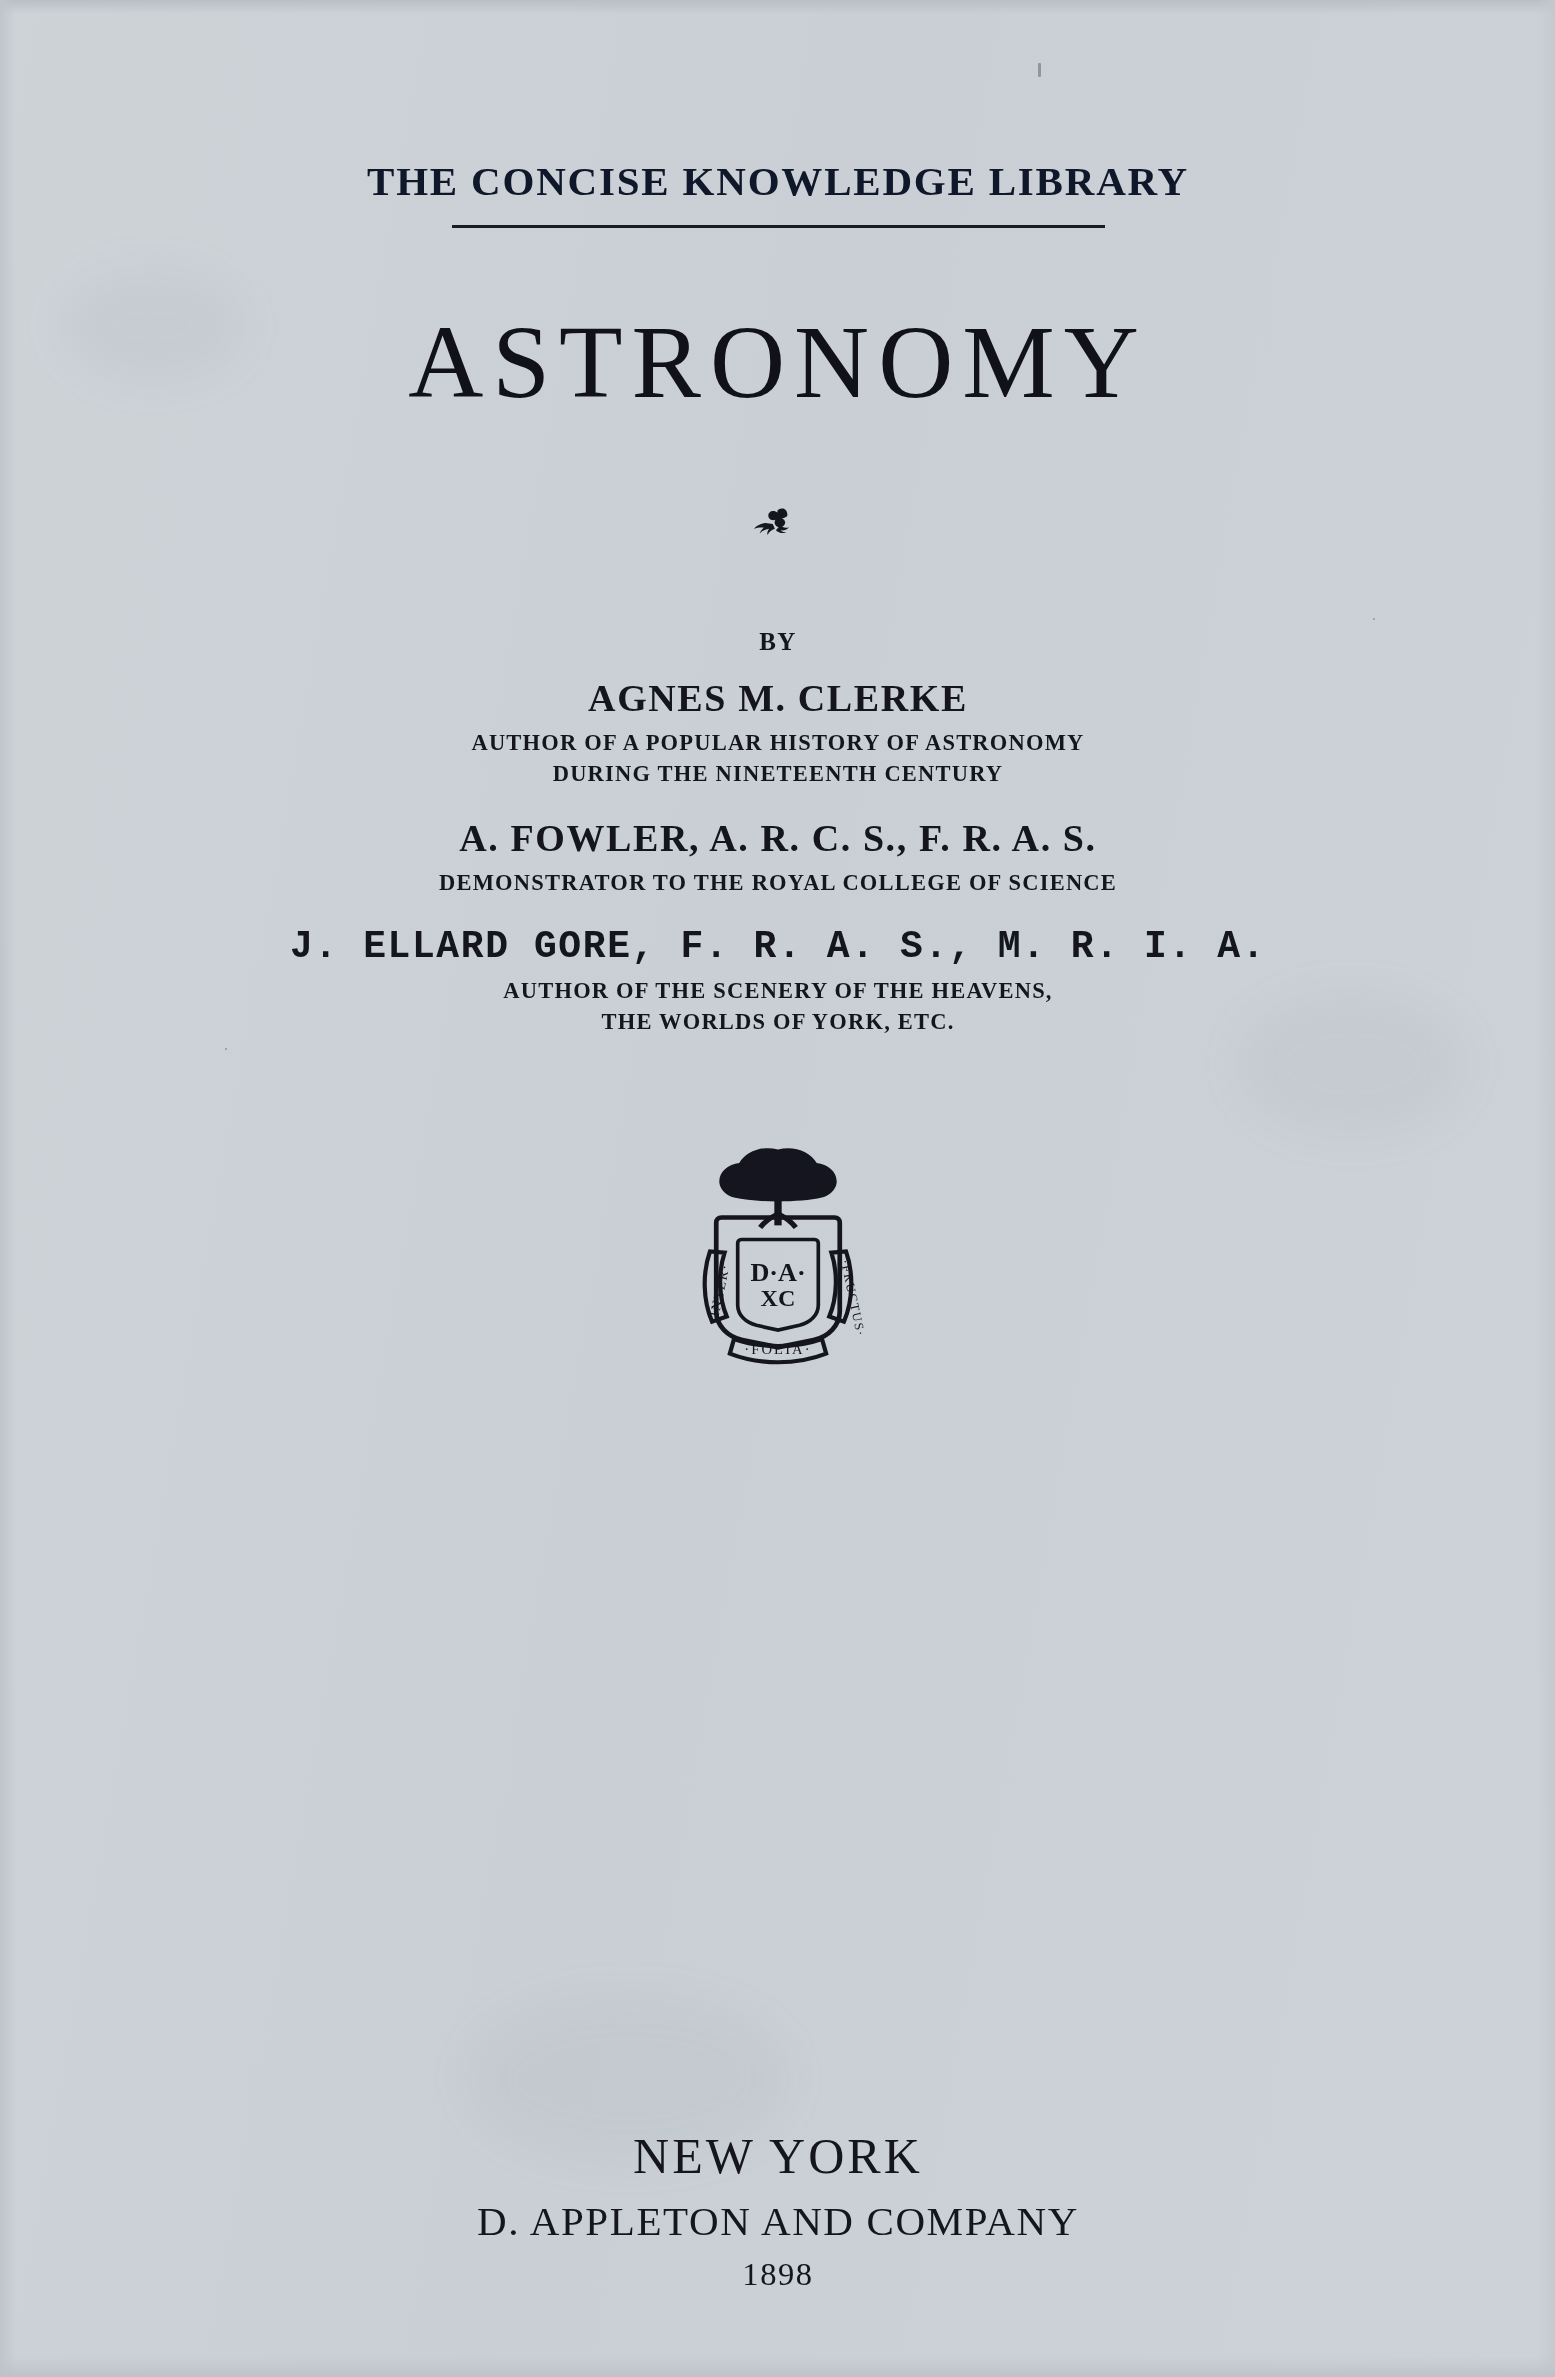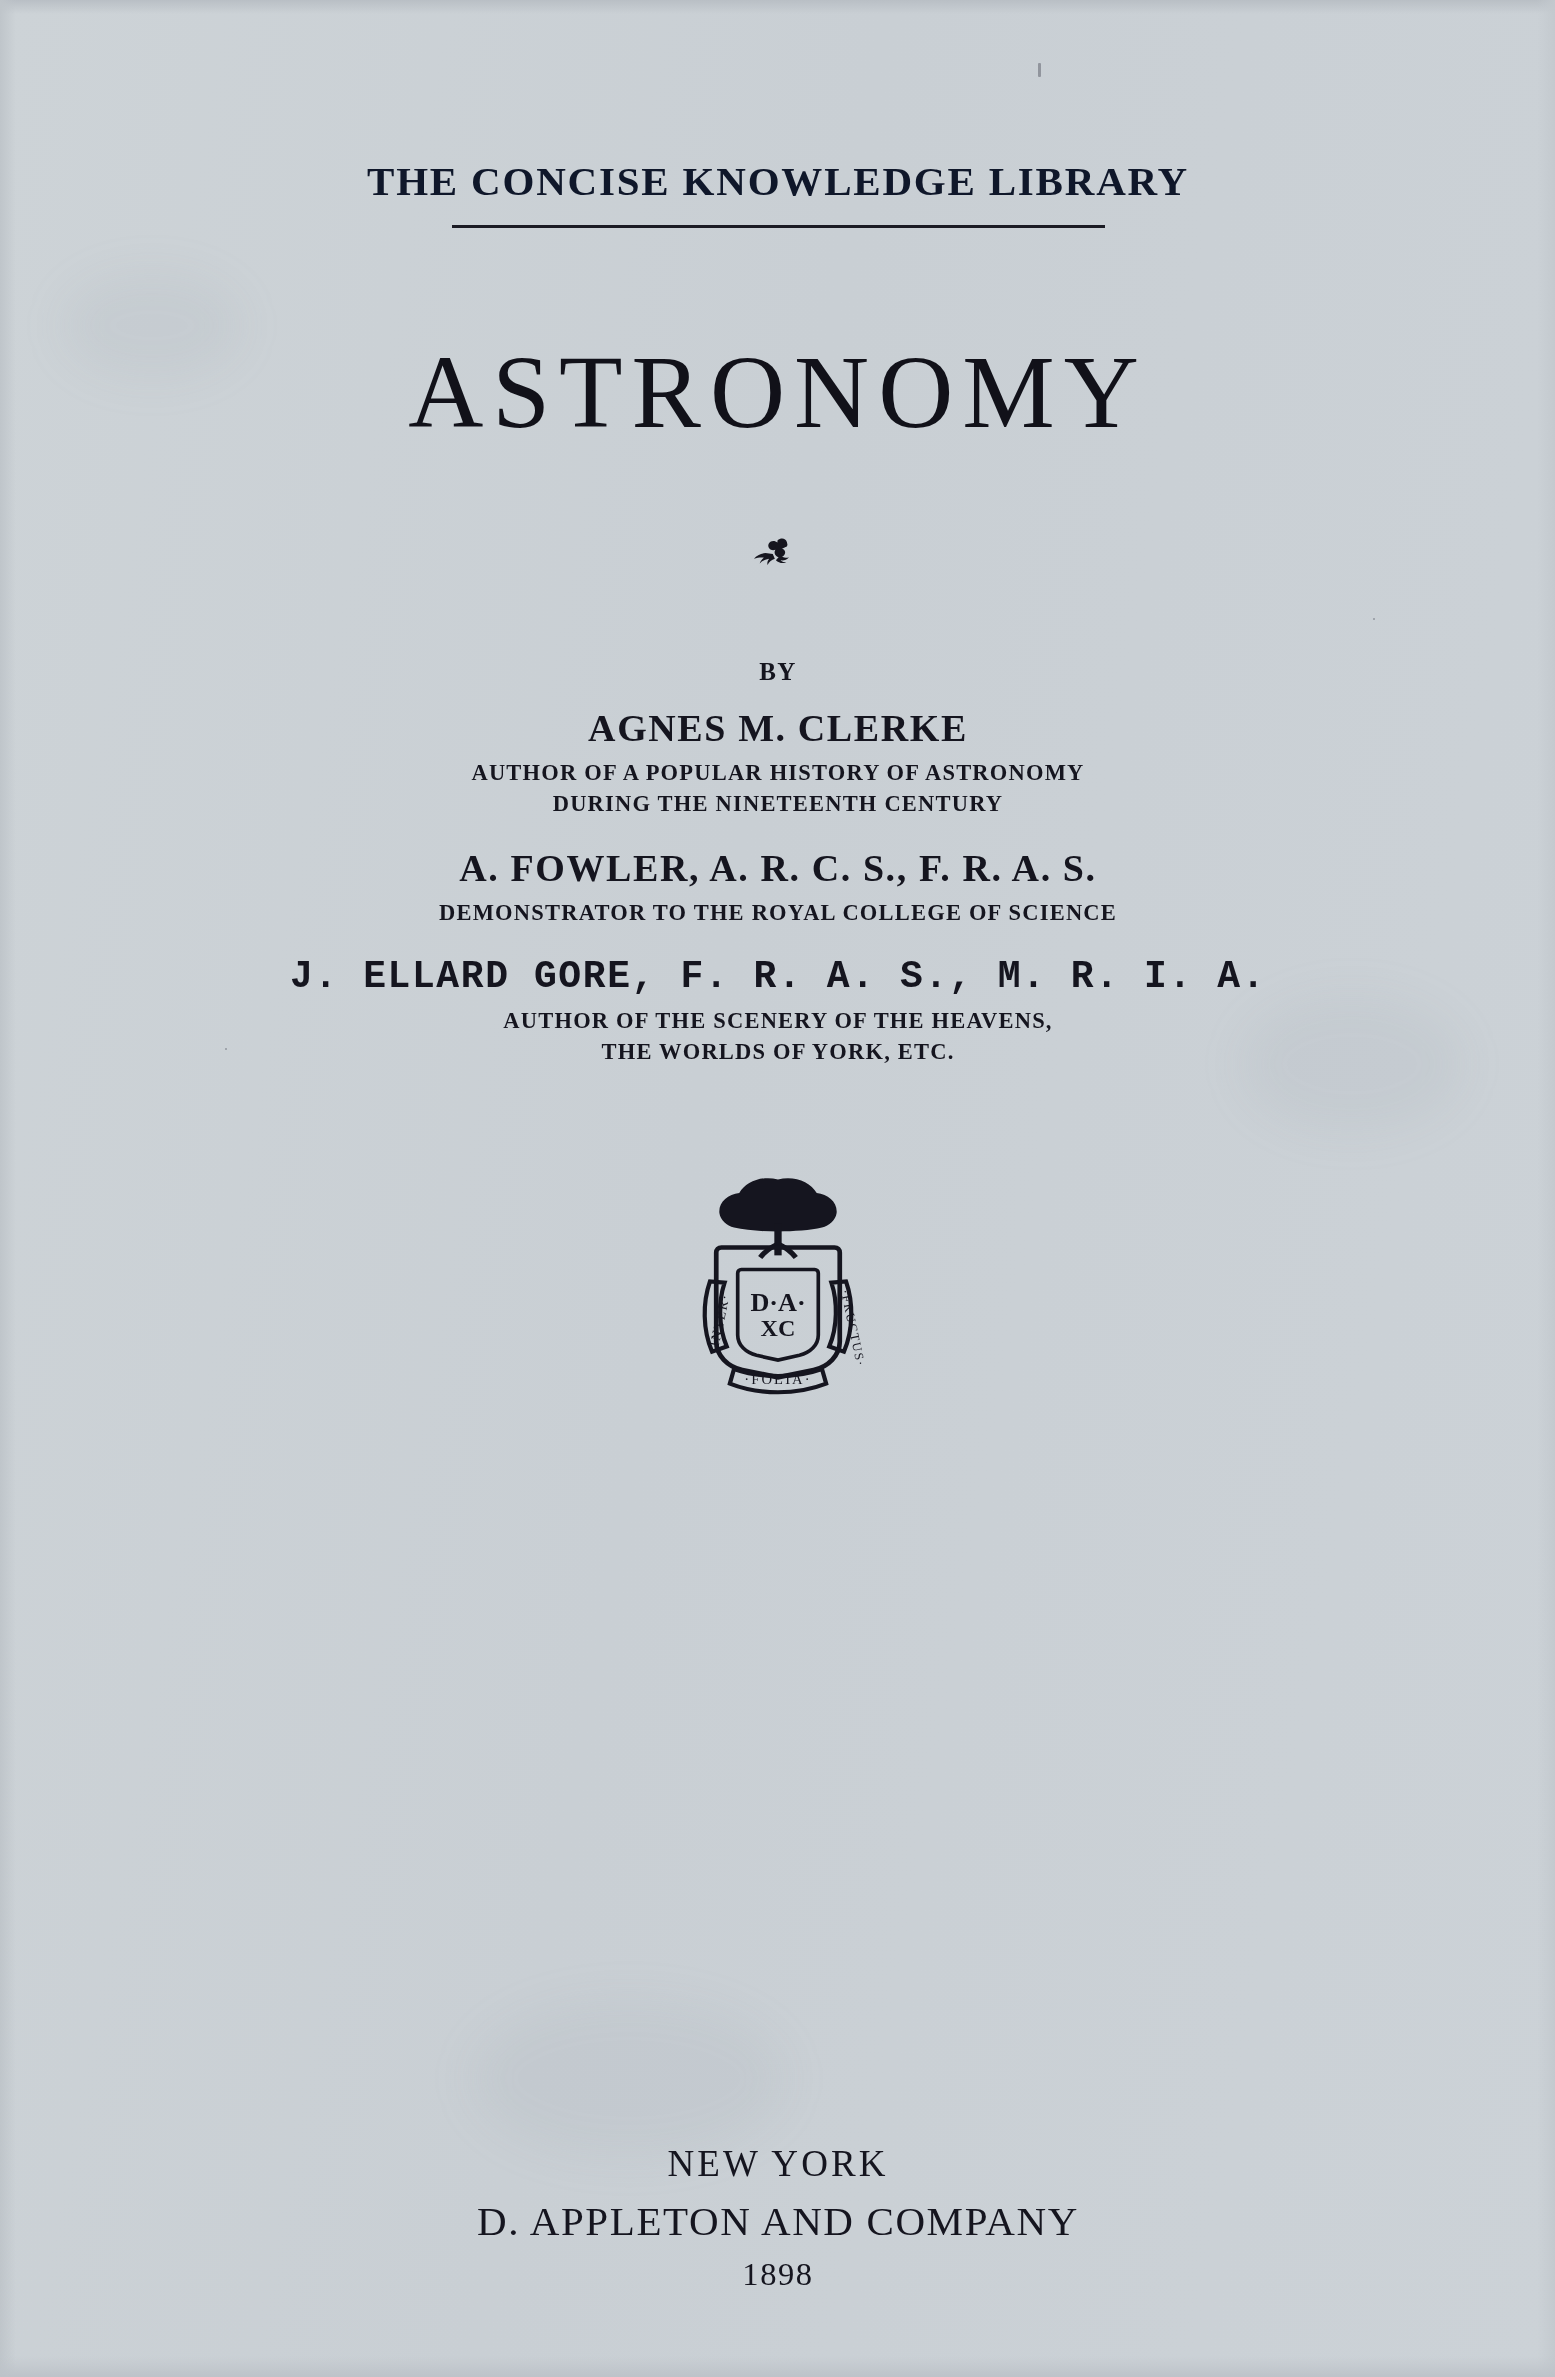--- a/index.html
+++ b/index.html
@@ -51,21 +51,21 @@
   }
   .rule {
     margin-top: 20px;
     width: 653px;
     height: 2.6px;
     background: #1b1b24;
   }
 
   
   .title {
-    margin-top: 112px;
+    margin-top: 82px;
     font-family: "Liberation Serif", serif;
     font-size: 104px;
     letter-spacing: 9px;
     line-height: 1;
     color: #111119;
     text-align: center;
     white-space: nowrap;
   }
 
   
@@ -121,21 +121,21 @@
     position: absolute;
     left: 0;
     right: 0;
     bottom: 84px;
     display: flex;
     flex-direction: column;
     align-items: center;
   }
   .city {
     font-family: "Liberation Serif", serif;
-    font-size: 37px;
+    font-size: 50px;
     letter-spacing: 3.1px;
     font-weight: normal;
     white-space: nowrap;
   }
   .publisher {
     margin-top: 11.5px;
     font-family: "Liberation Serif", serif;
     font-size: 41px;
     letter-spacing: 1.6px;
     white-space: nowrap;

